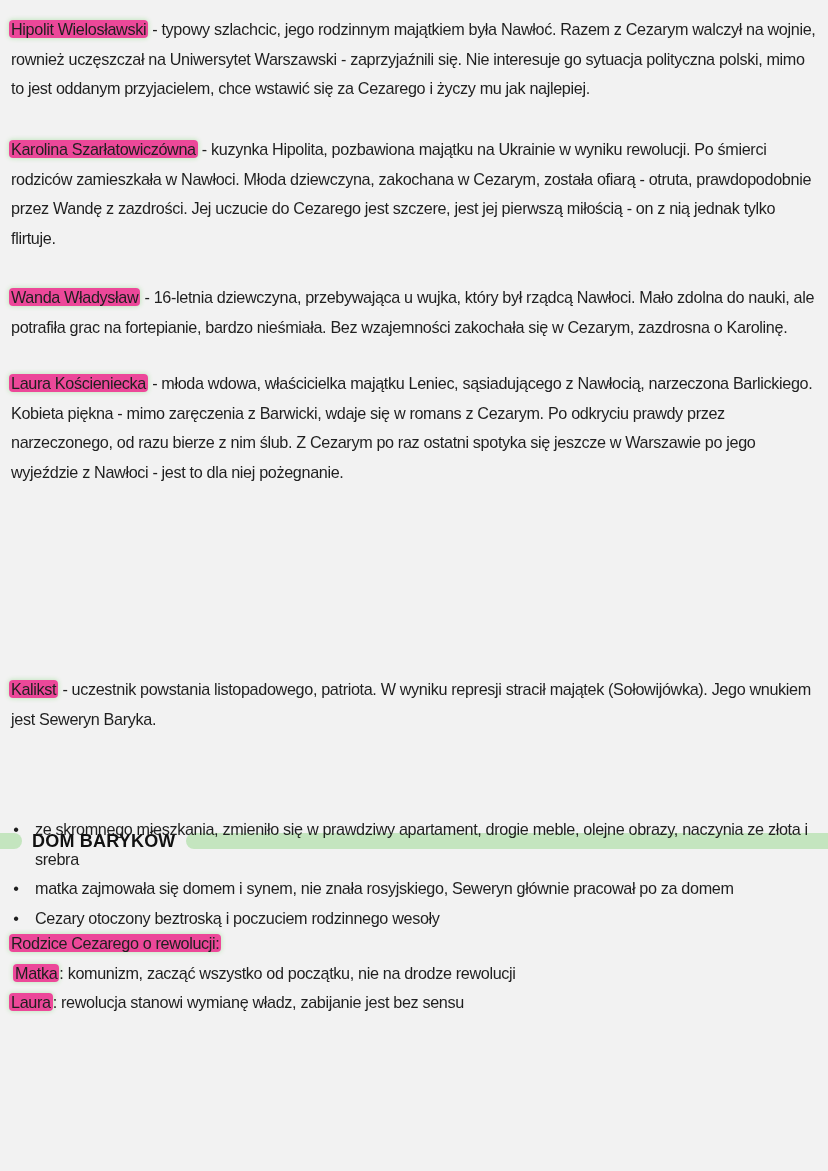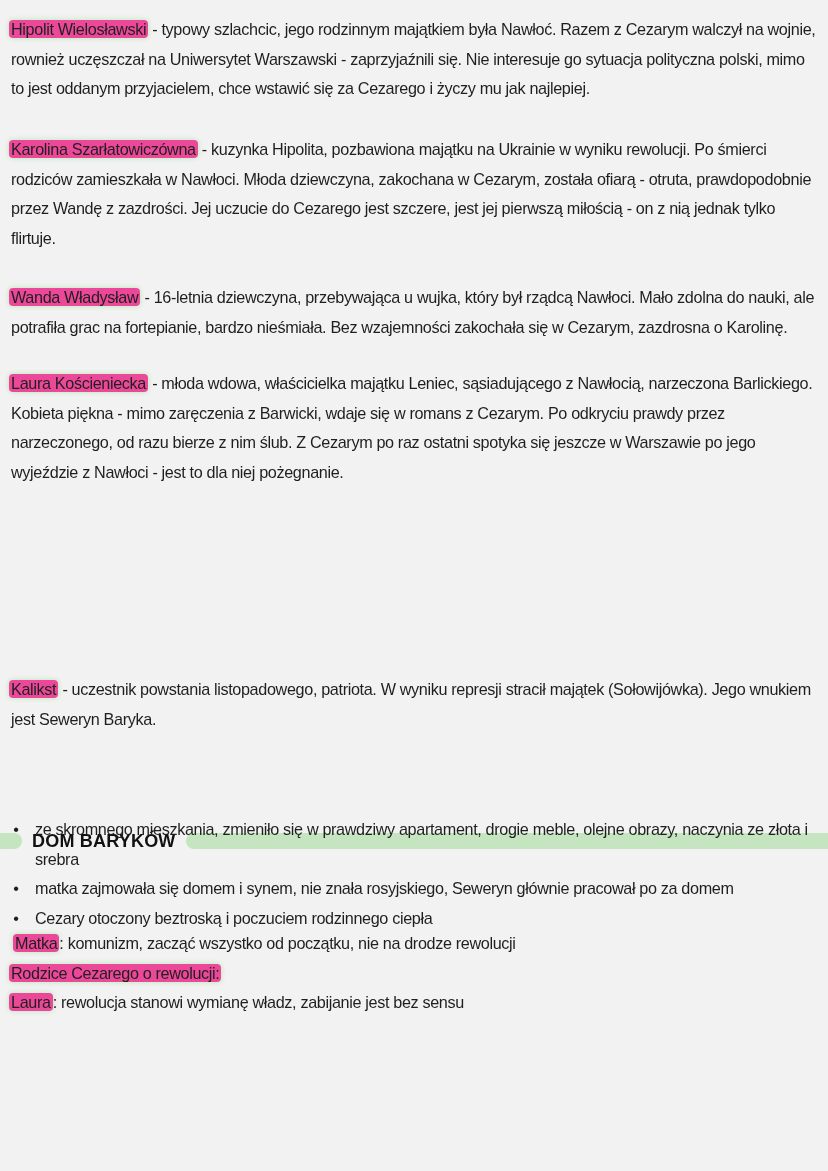--- a/index.html
+++ b/index.html
@@ -144,23 +144,23 @@
     <li>
       <span class="dot">•</span>
       <span>ze skromnego mieszkania, zmieniło się w prawdziwy apartament, drogie meble, olejne obrazy, naczynia ze złota i srebra</span>
     </li>
     <li>
       <span class="dot">•</span>
       <span>matka zajmowała się domem i synem, nie znała rosyjskiego, Seweryn głównie pracował po za domem</span>
     </li>
     <li>
       <span class="dot">•</span>
-      <span>Cezary otoczony beztroską i poczuciem rodzinnego ciepła</span>
+      <span>Cezary otoczony beztroską i poczuciem rodzinnego wesoły</span>
     </li>
   </ul>
 
   <div class="parents">
+    <span class="row"><span class="hl">Rodzice Cezarego o rewolucji:</span></span>
     <span class="row" style="padding-left:4px;"><span class="hl">Matka</span><span>: komunizm, zacząć wszystko od początku, nie na drodze rewolucji</span></span>
-    <span class="row"><span class="hl">Rodzice Cezarego o rewolucji:</span></span>
     <span class="row"><span class="hl">Laura</span><span>: rewolucja stanowi wymianę władz, zabijanie jest bez sensu</span></span>
   </div>
 
 </div>
 
 </body></html>

